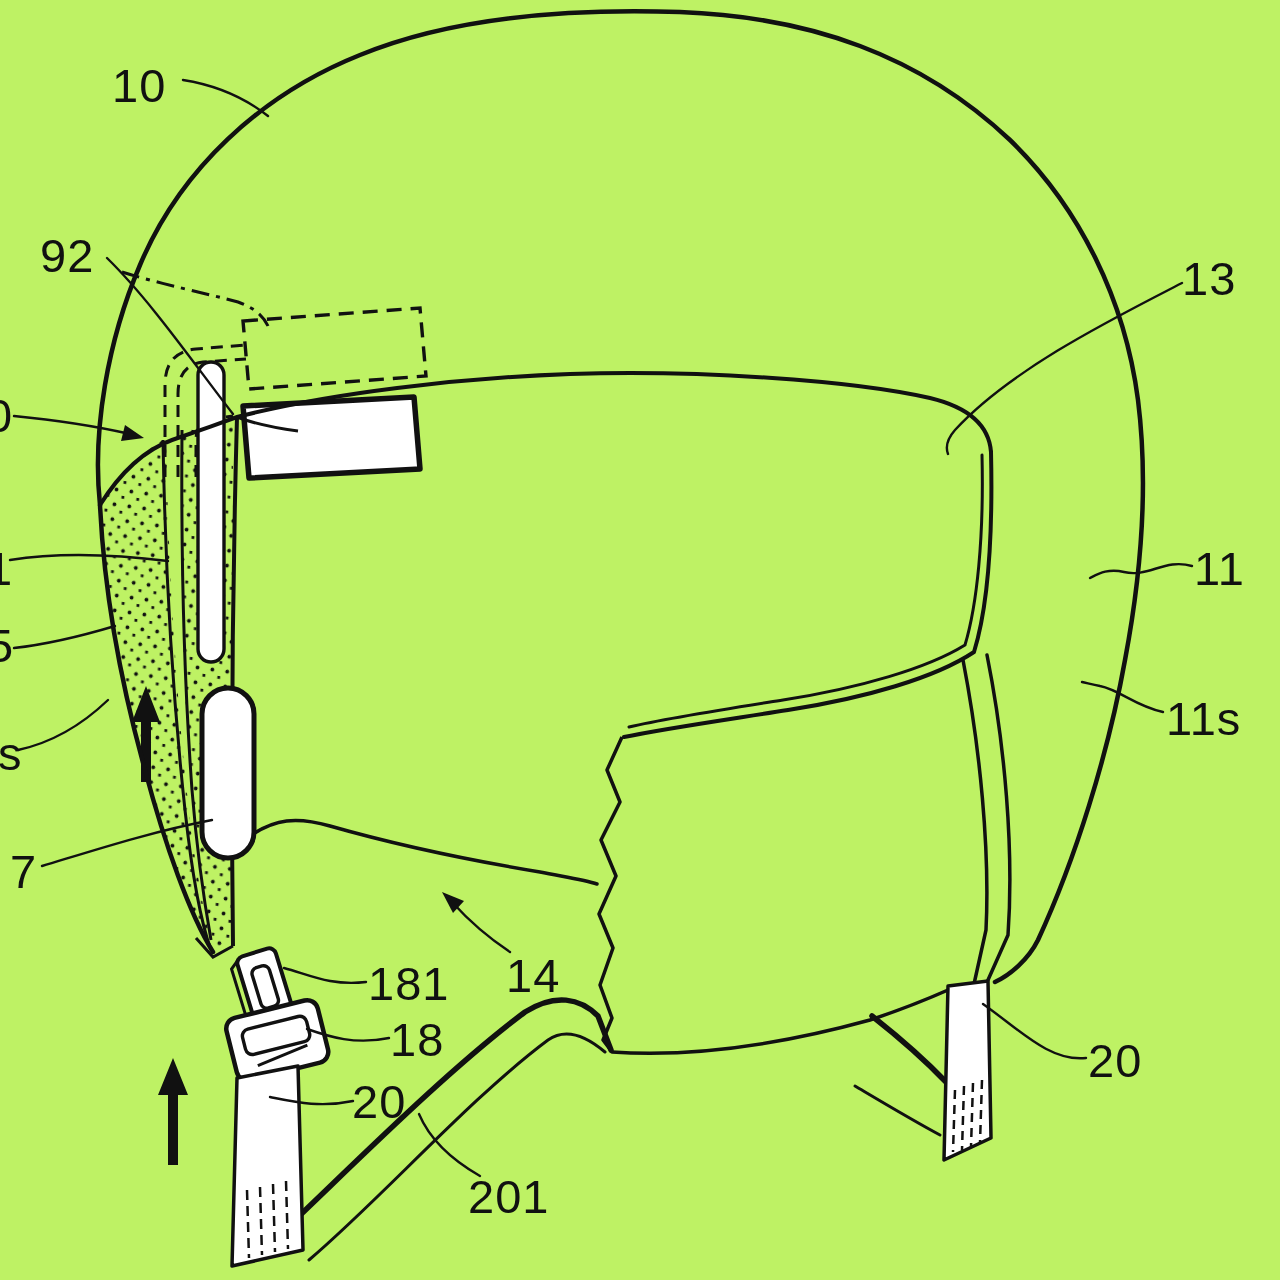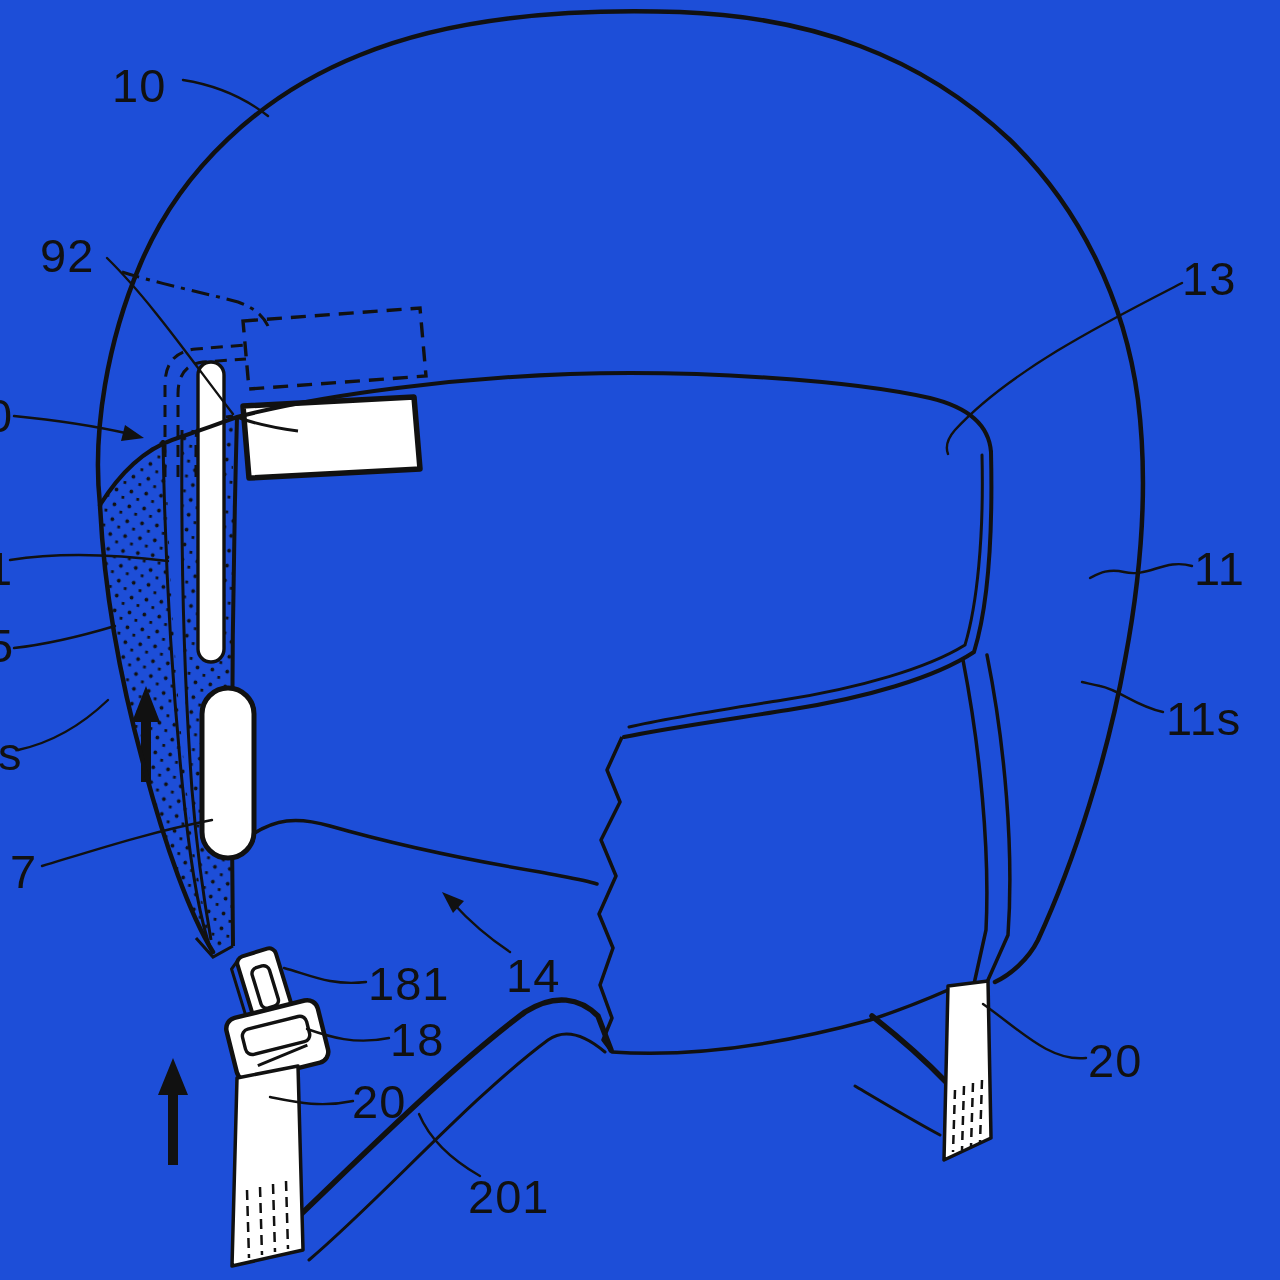--- a/index.html
+++ b/index.html
@@ -1,16 +1,16 @@
 <!DOCTYPE html>
 <html><head>
 <meta charset="utf-8">
 <style>
   html,body{margin:0;padding:0;background:#ffffff;}
-  .stage{position:relative;width:1280px;height:1280px;background:#1d4ed8;overflow:hidden;
+  .stage{position:relative;width:1280px;height:1280px;background:#bef264;overflow:hidden;
          font-family:"Liberation Sans", sans-serif;}
   svg{display:block}
   text.ref{font-family:"Liberation Sans", sans-serif;font-size:47px;fill:#111;letter-spacing:1px;}
   .ink{stroke:#111;fill:none;}
 </style>
 </head>
 <body>
 
 <div class="stage">
 <svg width="1280" height="1280" viewBox="0 0 1280 1280">

